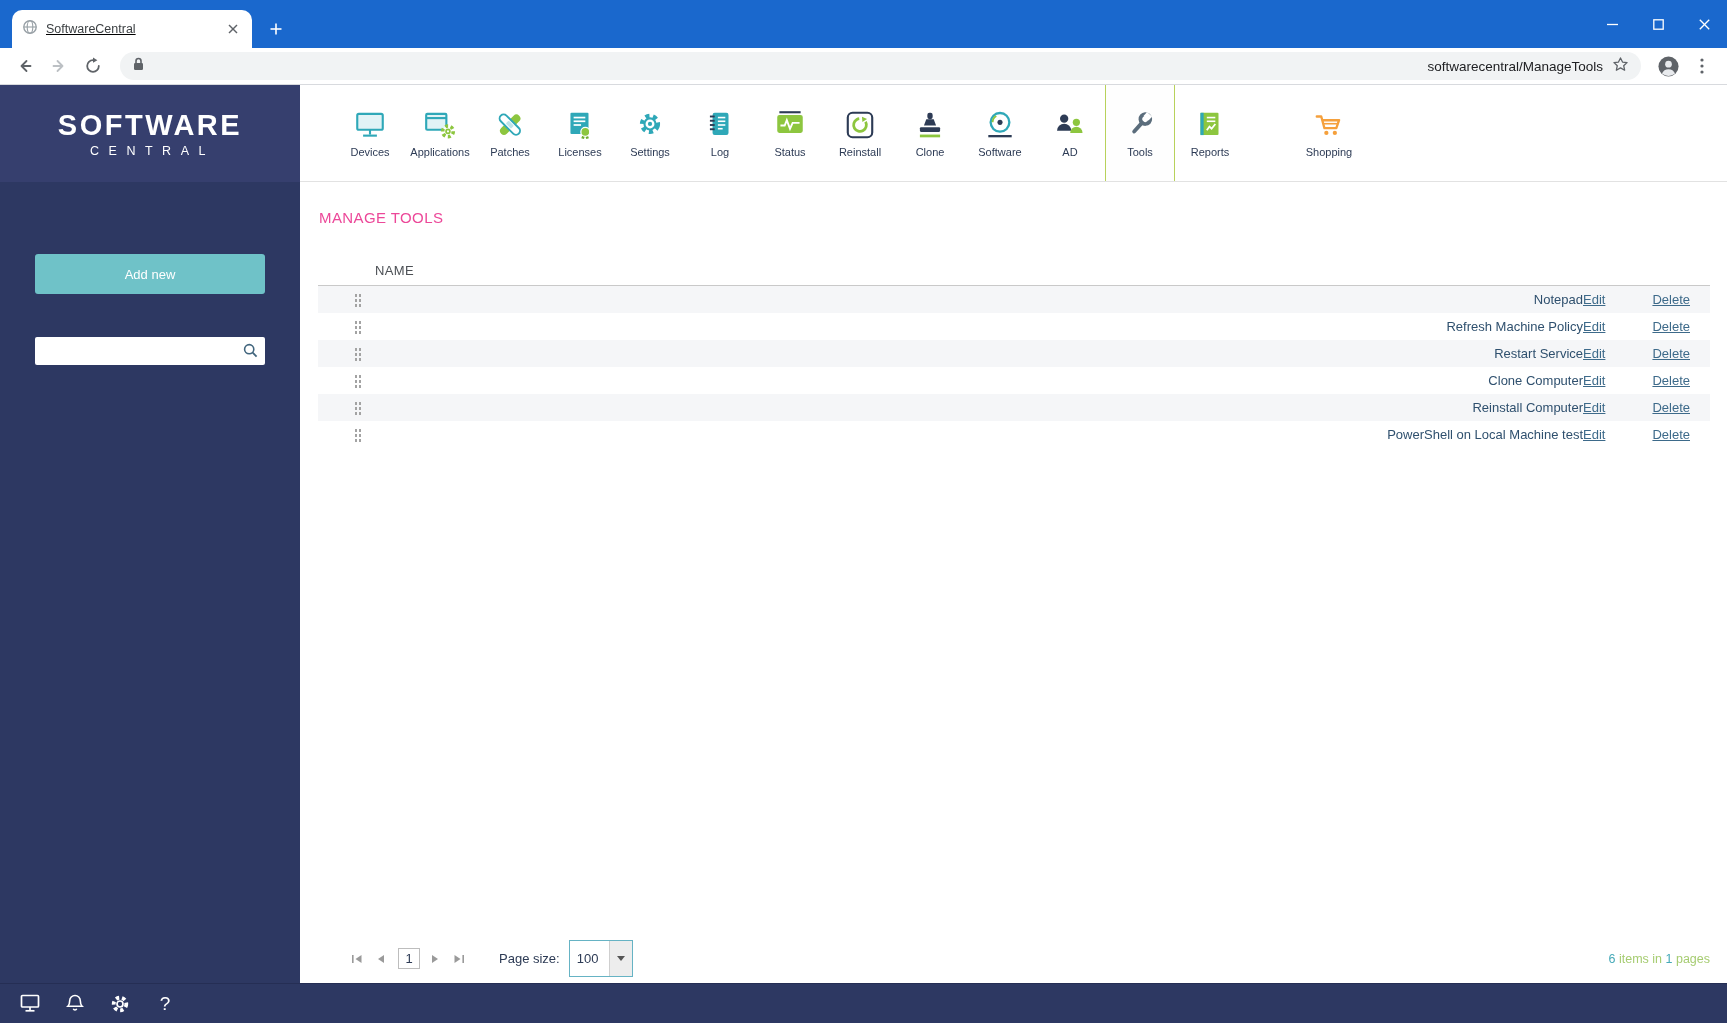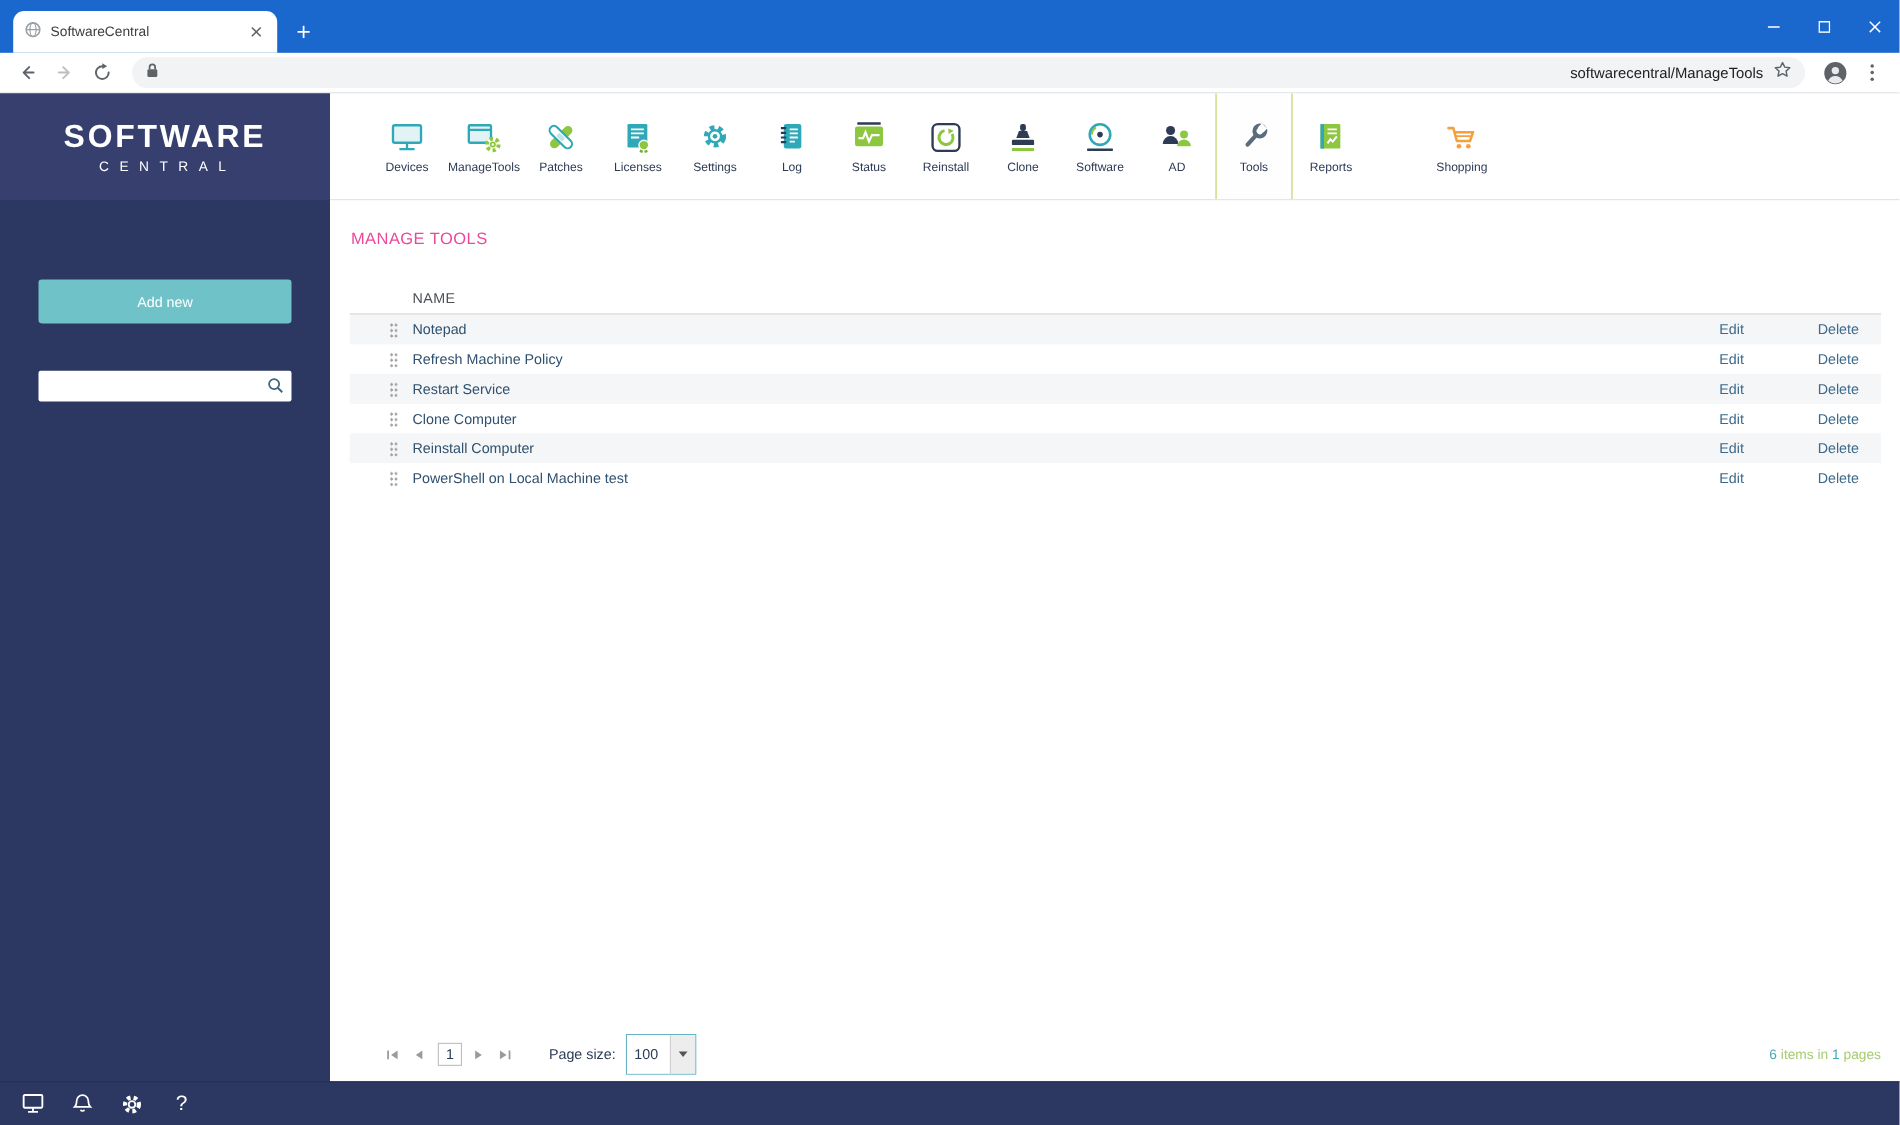--- a/index.html
+++ b/index.html
@@ -2,21 +2,21 @@
 <html><head>
 <meta charset="utf-8">
 <style>
   * { margin:0; padding:0; box-sizing:border-box; }
   html,body { width:1727px; height:1023px; overflow:hidden; font-family:"Liberation Sans",sans-serif; background:#fff; }
   #screen { position:relative; width:1727px; height:1023px; }
 
   
   .tabstrip { height:48px; background:#1a68cd; display:flex; align-items:flex-end; position:relative; }
   .tab { width:240px; height:38px; background:#fff; border-radius:10px 10px 0 0; margin-left:12px;
-         display:flex; align-items:center; padding:0 10px; gap:8px; }
+         display:flex; align-items:center; padding:0 10px; gap:8px;text-decoration:underline; }
   .tab-title { font-size:12.5px; color:#3c4043; flex:1; white-space:nowrap; overflow:hidden; }
   .tab-close, .newtab { display:flex; align-items:center; justify-content:center; }
   .tab-close { width:18px; height:18px; border-radius:50%; }
   .newtab { width:28px; height:28px; margin:0 0 5px 10px; }
   .win-controls { position:absolute; right:0; top:0; height:100%; display:flex; }
   .win-btn { width:46px; height:100%; display:flex; align-items:center; justify-content:center; }
 
   .navbar { height:37px; background:#fff; border-bottom:1px solid #d8dade; display:flex; align-items:center; padding:0 10px; gap:4px; }
   .nav-icon-btn { width:30px; height:30px; display:flex; align-items:center; justify-content:center; border-radius:50%; }
   .omnibox { flex:1; height:28px; background:#f1f3f4; border-radius:14px; display:flex; align-items:center; padding:0 12px; gap:9px; margin:0 8px; }
@@ -48,22 +48,22 @@
   .content { position:absolute; left:300px; right:0; top:98px; bottom:40px; background:#fff; }
   .page-title { margin:26px 0 0 19px; font-size:15px; font-weight:500; color:#ec4899; letter-spacing:.4px; }
   .grid { margin:30px 17px 0 18px; }
   .grid-head { height:30px; display:flex; align-items:center; border-bottom:1px solid #c9c9c9;
                padding-left:57px; font-size:13px; color:#4c5055; letter-spacing:.4px; }
   .grid-row { height:27px; display:flex; align-items:center; padding-left:36px; padding-right:20px;
               font-size:13px; color:#2f506e; }
   .grid > .grid-row:nth-child(even) { background:#f5f6f8; }
   .drag { width:8px; height:14px; margin-right:13px; cursor:grab;
           background-image:radial-gradient(circle,#a3a3a3 1.2px,transparent 1.5px); background-size:4px 5px; }
-  .row-name { flex:1; }
-  .link { font-size:13px; color:#3d6a8a; cursor:pointer;margin-left:20px; }
+  .row-name { flex:1;text-align:right; }
+  .link { font-size:13px; color:#3d6a8a; text-decoration:underline; cursor:pointer; }
   .link.edit { margin-right:47px; }
 
   .pager { position:absolute; left:18px; right:17px; bottom:11px; height:27px; display:flex; align-items:center;
            padding-left:28px; font-size:13px; color:#2d3b55; }
   .pg-btn { width:22px; height:22px; display:flex; align-items:center; justify-content:center; margin-right:2px; cursor:pointer; }
   .pg-current { width:22px; height:21px; border:1px solid #bdbdbd; background:#fff; display:flex; align-items:center;
                 justify-content:center; font-size:13px; color:#2d3b55; margin:0 4px; }
   .ps-label { margin-left:27px; margin-right:9px; }
   .ps-box { display:flex; height:37px; border:1px solid #66b3c4; background:#fff; }
   .ps-box input { width:39px; border:none; outline:none; padding:0 0 0 7px; font-size:13px; color:#2d3b55;
@@ -208,21 +208,21 @@
 
       <div class="nav-item">
         <span class="icn">
           <svg width="34" height="30" viewBox="0 0 32 28">
               <rect x="3" y="3.5" width="19" height="15" rx="1" fill="#e2f3f6" stroke="#2fa8b8" stroke-width="2"></rect>
               <line x1="3" y1="7.5" x2="22" y2="7.5" stroke="#2fa8b8" stroke-width="2"></line>
               <circle cx="23.5" cy="20" r="5" fill="#fff" stroke="#8dc63f" stroke-width="3.4" stroke-dasharray="2.7 2.4"></circle>
               <circle cx="23.5" cy="20" r="1.8" fill="none" stroke="#8dc63f" stroke-width="1.6"></circle>
             </svg>
         </span>
-        <span class="lbl">ManageTools</span>
+        <span class="lbl">Applications</span>
       </div>
 
       <div class="nav-item">
         <span class="icn">
           <svg width="34" height="30" viewBox="0 0 32 28">
               <g transform="rotate(-45 16 13.5)">
                 <rect x="4" y="10" width="24" height="7.5" rx="3.75" fill="#8dc63f"></rect>
               </g>
               <g transform="rotate(45 16 13.5)">
                 <rect x="4" y="10" width="24" height="7.5" rx="3.75" fill="#fff" stroke="#2fa8b8" stroke-width="1.8"></rect>

